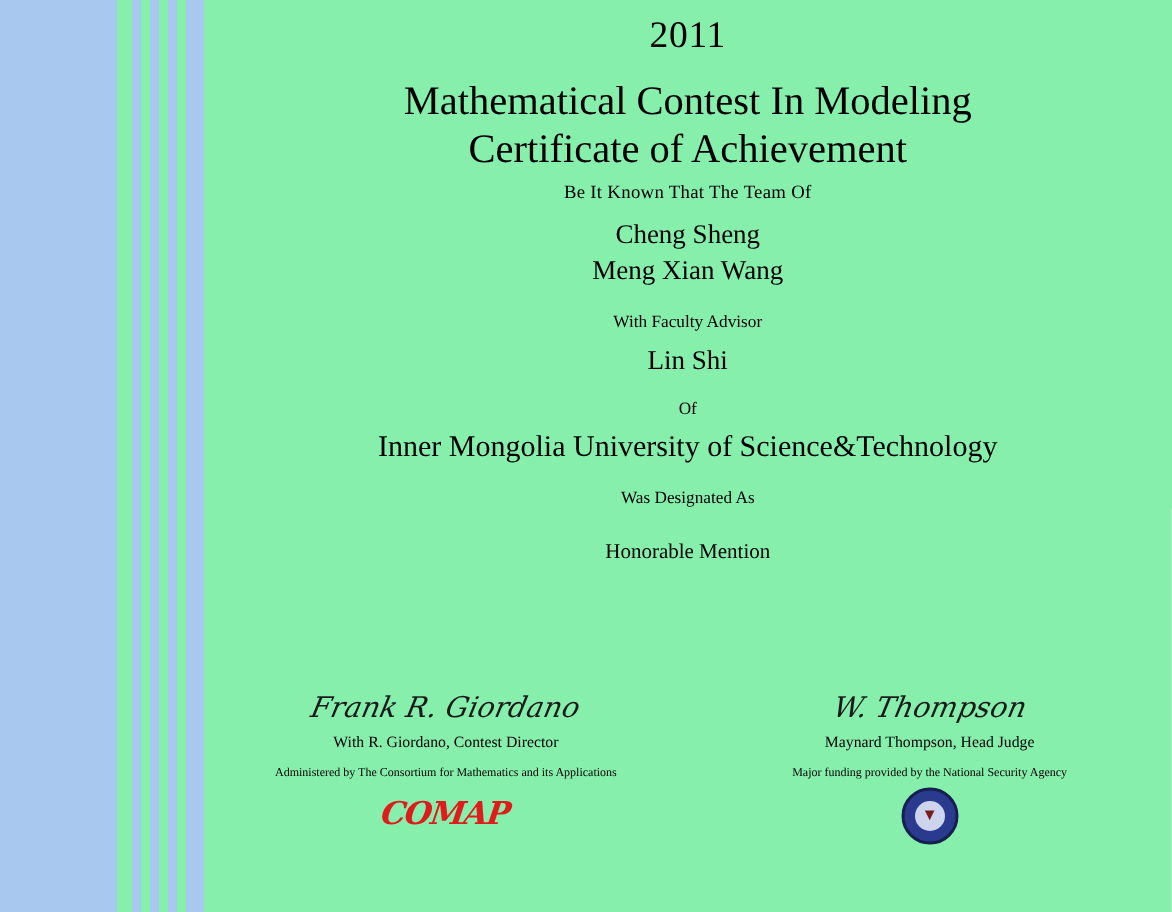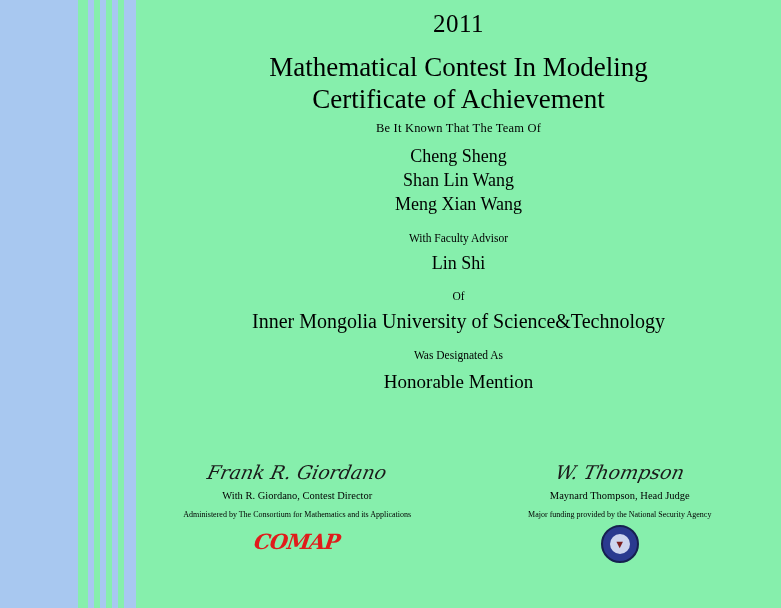--- a/index.html
+++ b/index.html
@@ -85,22 +85,22 @@
     margin-top: 9px;
     font-size: 18px;
     color: #000000;
   }
   .school {
     margin-top: 8px;
     font-size: 20px;
     color: #000000;
   }
   .designation {
-    margin-top: 10px;
-    font-size: 19px;
+    margin-top: 23px;
+    font-size: 14px;
     color: #000000;
   }
 
   
   .signatures {
     position: absolute;
     left: 136px;
     right: 0;
     top: 455px;
     display: flex;
@@ -190,21 +190,20 @@
 
     <div class="year">2011</div>
 
     <div class="title-1">Mathematical Contest In Modeling</div>
     <div class="title-2">Certificate of Achievement</div>
 
     <div class="small-label">Be It Known That The Team Of</div>
 
     <div class="names">
       <div class="name-line">Cheng  Sheng</div>
-      <div class="name-line">Shan Lin  Wang</div>
       <div class="name-line">Meng Xian  Wang</div>
     </div>
 
     <div class="tiny-label">With Faculty Advisor</div>
     <div class="advisor-name">Lin  Shi</div>
 
     <div class="tiny-label">Of</div>
     <div class="school">Inner Mongolia University of Science&amp;Technology</div>
 
     <div class="tiny-label">Was Designated As</div>

